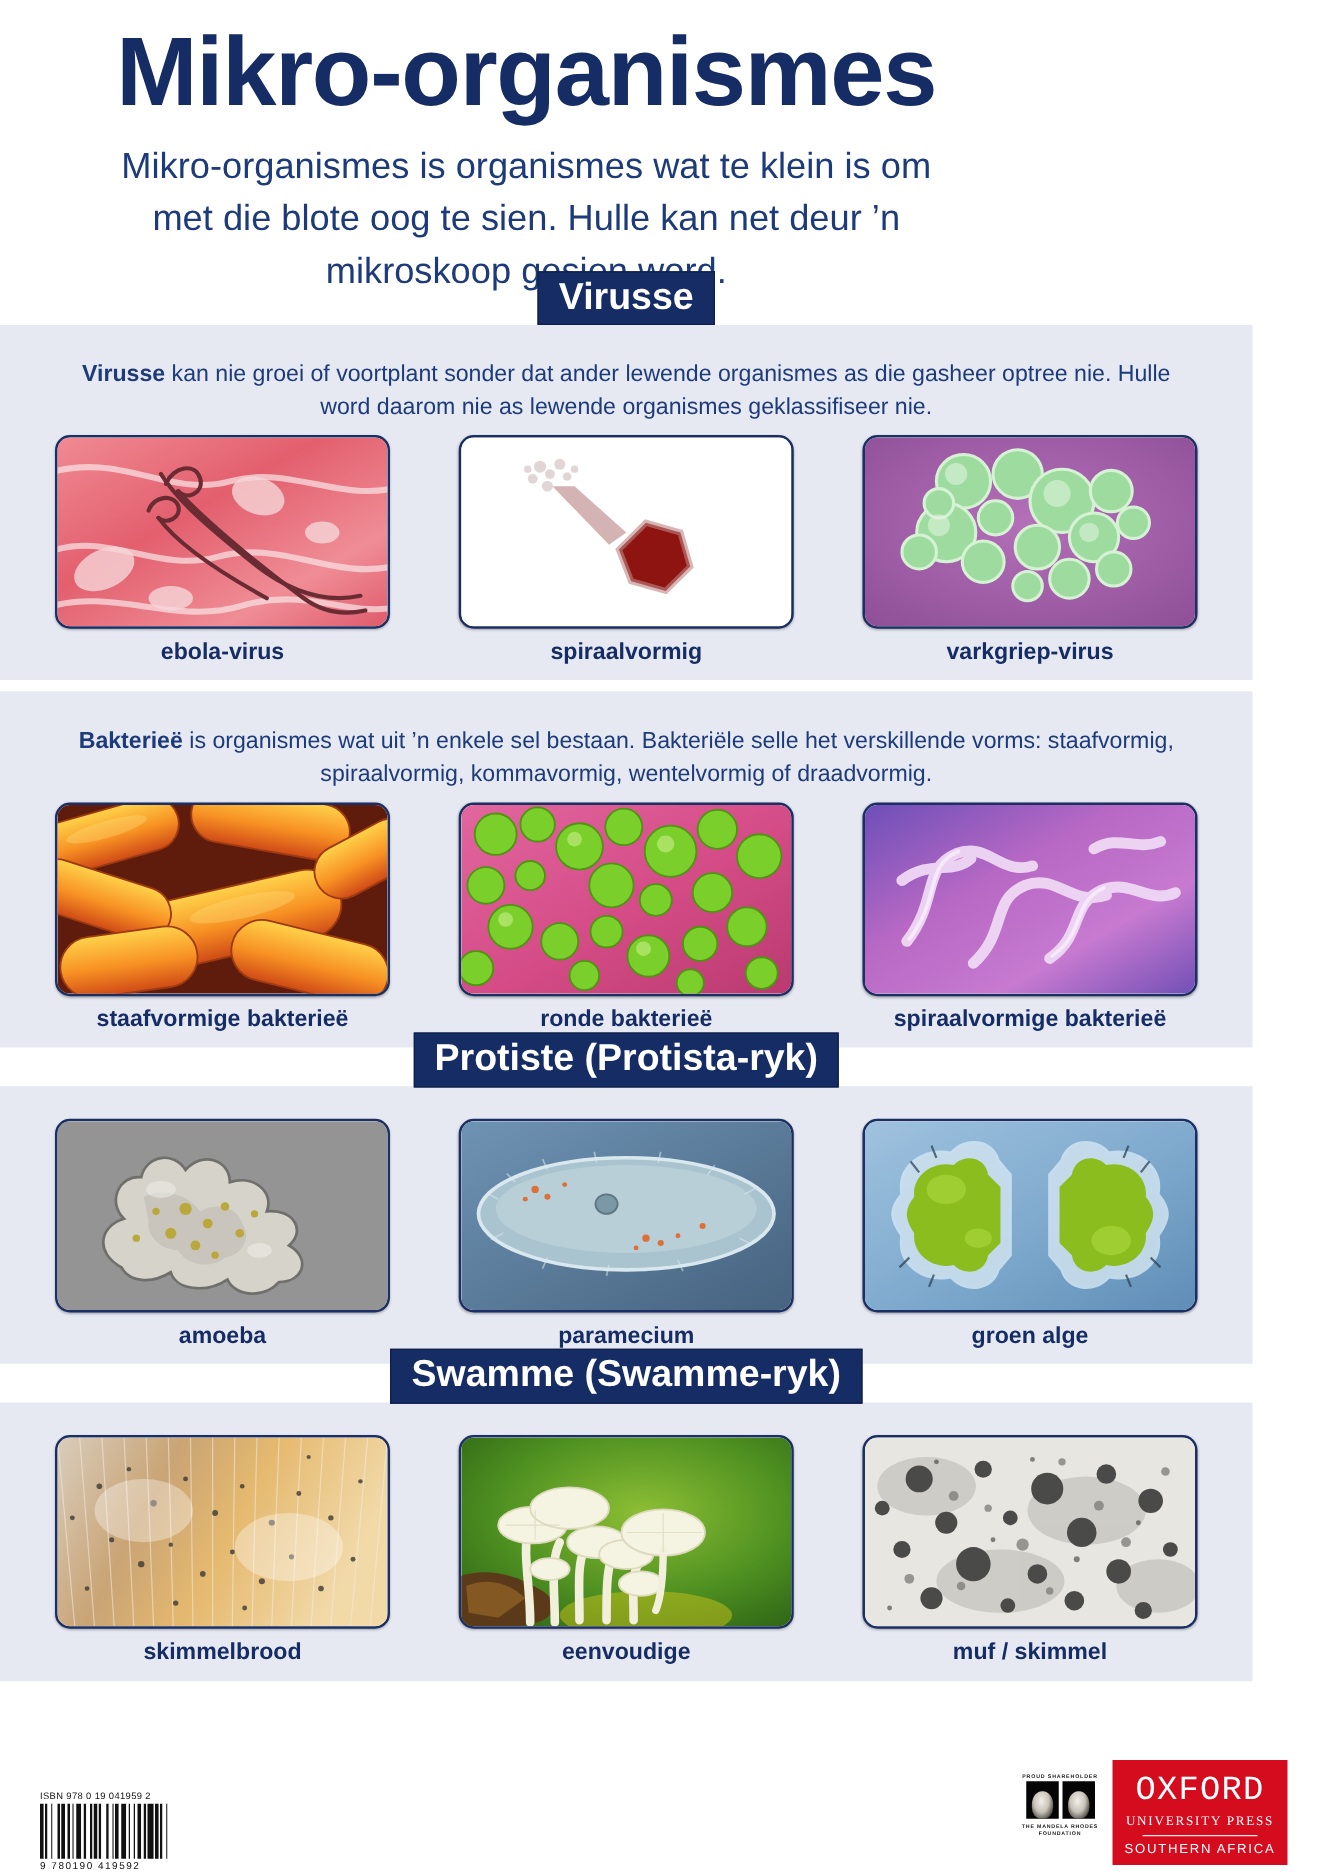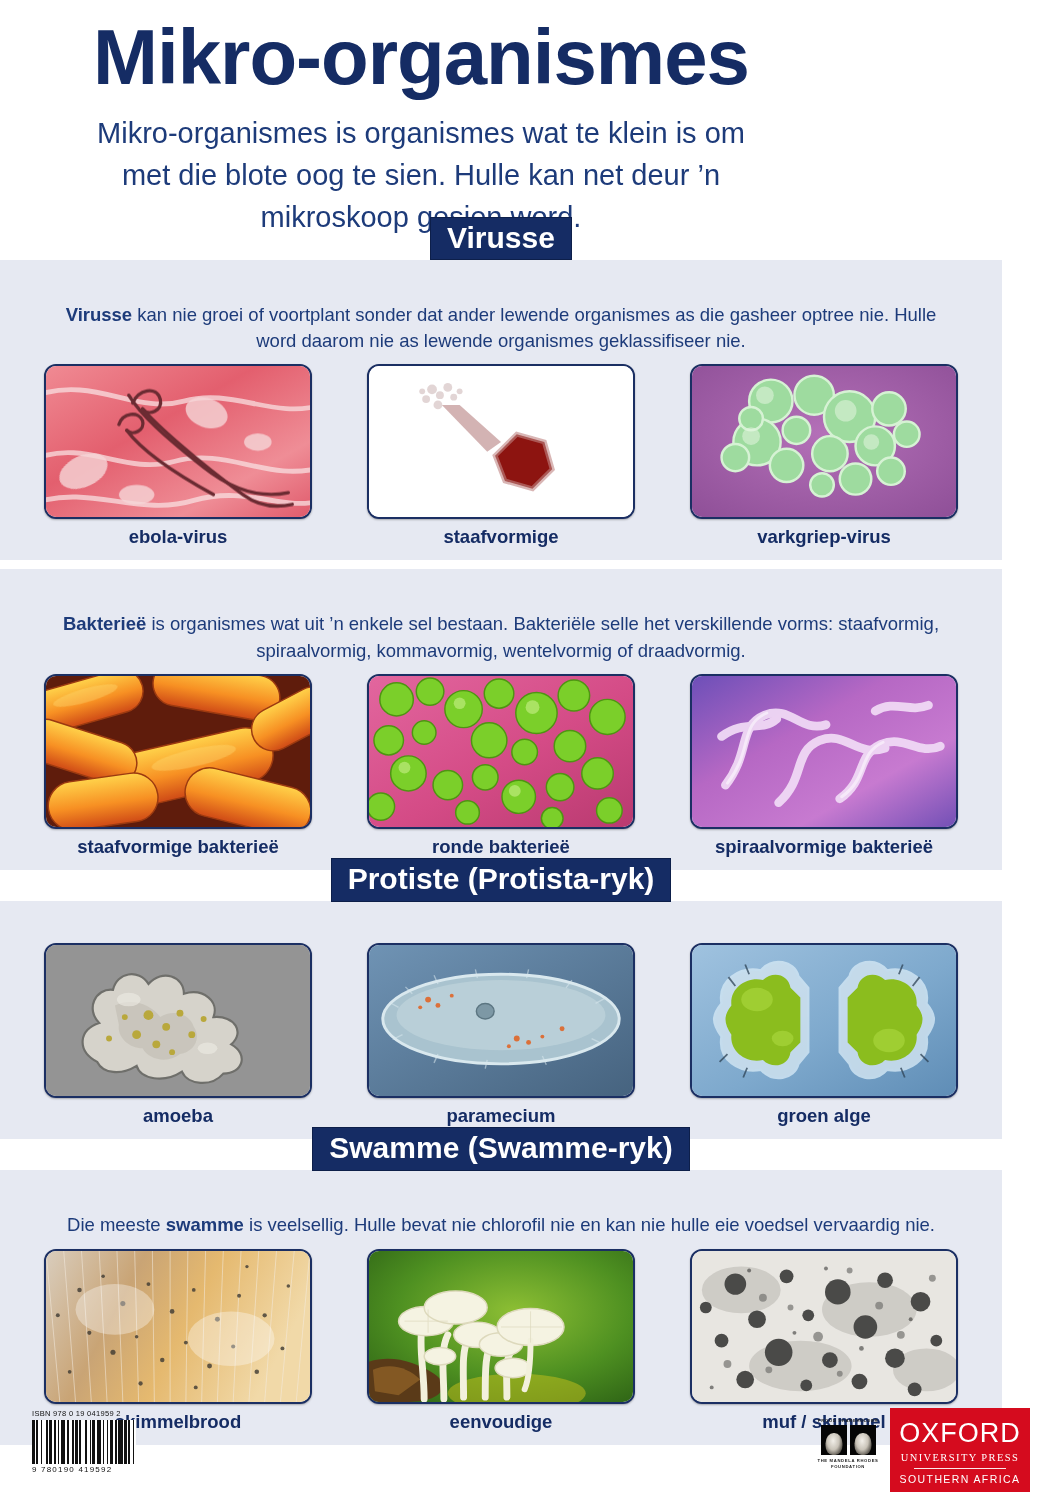--- a/index.html
+++ b/index.html
@@ -63,21 +63,21 @@
     font-weight: bold;
     padding: 4px 16px 6px 16px;
     line-height: 1.05;
     position: relative;
     top: -21px;
     border: 1px solid #0d1f4a;
     white-space: nowrap;
   }
   .section-panel {
     background: #e6e9f2;
-    padding: 42px 22px 12px 22px;
+    padding: 26px 22px 12px 22px;
   }
   .section-desc {
     text-align: center;
     font-size: 18.5px;
     color: #1d3b7a;
     line-height: 1.42;
     padding: 0 26px 10px 26px;
   }
   .section-desc b { font-weight: bold; }
 
@@ -114,21 +114,21 @@
   .footer {
     position: absolute;
     left: 0;
     bottom: 0;
     width: 1059px;
     height: 96px;
   }
   .barcode-block {
     position: absolute;
     left: 32px;
-    top: 5px;
+    top: 28px;
     width: 104px;
   }
   .isbn-text {
     font-size: 7.5px;
     color: #111;
     letter-spacing: 0.3px;
     margin-bottom: 2px;
     font-family: "Liberation Sans", sans-serif;
     white-space: nowrap;
   }
@@ -190,21 +190,21 @@
     left: 890px;
     top: 4px;
     width: 140px;
     height: 84px;
     background: #d50b1e;
     color: #ffffff;
     text-align: center;
     padding-top: 12px;
   }
   .oup-name {
-    font-family: Liberation Sans, sans-serif;
+    font-family: Liberation Mono, monospace;
     font-size: 27px;
     letter-spacing: 1px;
     line-height: 1;
     font-weight: normal;
   }
   .oup-sub1 {
     font-family: "Liberation Serif", serif;
     font-size: 10.5px;
     letter-spacing: 1.4px;
     margin-top: 5px;
@@ -289,21 +289,21 @@
                   <circle cx="86" cy="32" r="3.5"></circle>
                   <circle cx="70" cy="40" r="4.5"></circle>
                 <circle cx="92" cy="26" r="3"></circle>
                   <circle cx="54" cy="26" r="3"></circle>
               </g>
               <path d="M74,40 L92,40 L134,78 L120,88 Z" fill="#c49a99" opacity="0.75"></path>
               <path d="M128,92 L150,70 L178,78 L186,106 L166,126 L138,118 Z" fill="#8d1410"></path>
               <path d="M128,92 L150,70 L178,78 L186,106 L166,126 L138,118 Z" fill="none" stroke="#c08583" stroke-width="5" opacity="0.6"></path>
             </svg>
           </div>
-          <div class="card-label">staafvormige</div>
+          <div class="card-label">spiraalvormig</div>
         </div>
 
         <div class="card">
           <div class="card-frame">
             <svg viewBox="0 0 268 155" preserveAspectRatio="none">
               <defs>
                 <radialGradient id="vgb" cx="50%" cy="45%" r="75%">
                   <stop offset="0%" stop-color="#b470b8"></stop>
                     <stop offset="100%" stop-color="#8e4f97"></stop>
                 </radialGradient>
@@ -569,23 +569,20 @@
 
       </div>
     </div>
   </div>
 
   <div class="section">
     <div class="section-badge-wrap">
       <span class="section-badge">Swamme (Swamme-ryk)</span>
     </div>
     <div class="section-panel">
-      <div class="section-desc">
-        <span>Die meeste </span><b>swamme</b><span> is veelsellig. Hulle bevat nie chlorofil nie en kan nie hulle eie voedsel vervaardig nie.</span>
-      </div>
       <div class="cards">
 
         <div class="card">
           <div class="card-frame">
             <svg viewBox="0 0 268 155" preserveAspectRatio="none">
               <defs>
                 <linearGradient id="brg" x1="0" y1="0" x2="1" y2="0.3">
                   <stop offset="0%" stop-color="#d9cdbd"></stop>
                     <stop offset="35%" stop-color="#c9a475"></stop>
                   <stop offset="62%" stop-color="#e5b96f"></stop>

